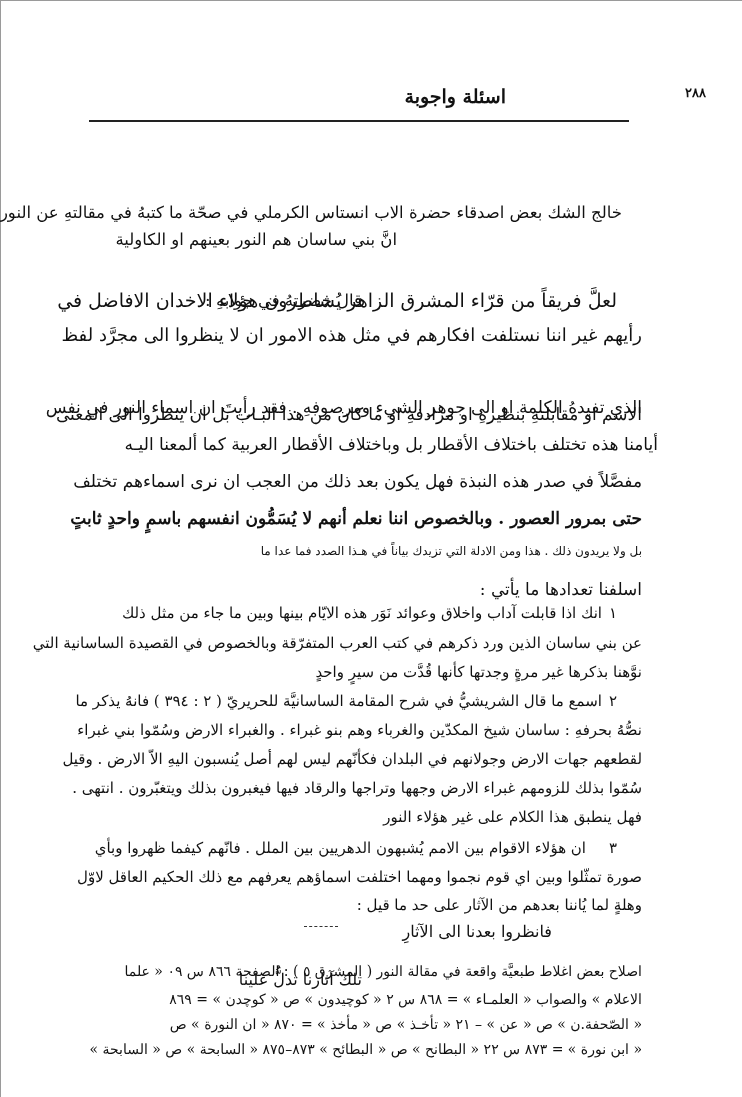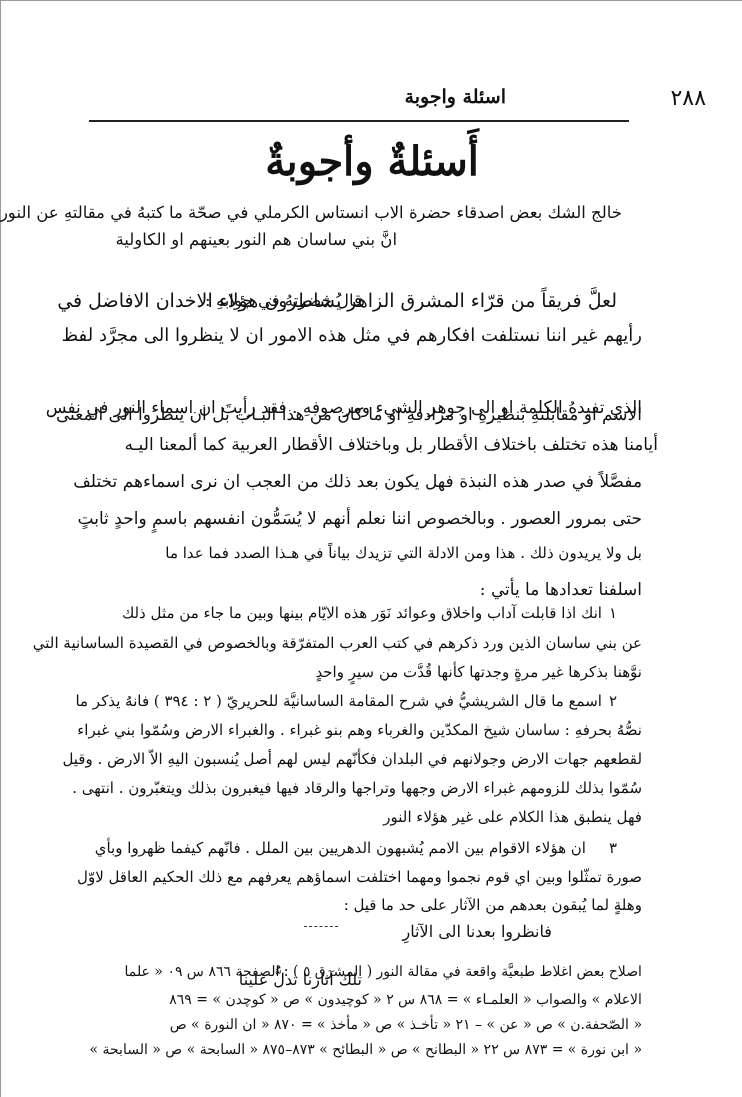--- a/index.html
+++ b/index.html
@@ -29,22 +29,22 @@
       top: 84px;
       left: 85px;
       width: 620px;
       height: 28px;
       direction: rtl;
     }
     .page-number {
       position: absolute;
       right: 0;
       top: 0;
-      font-size: 22px;
-      font-weight: normal;
+      font-size: 13px;
+      font-weight: bold;
     }
     .running-title {
       position: absolute;
       right: 200px;
       top: 0;
       font-size: 19px;
       font-weight: bold;
     }
     .header-rule {
       position: absolute;
@@ -85,38 +85,37 @@
 <body>
 
 <div class="page">
 
   <div class="running-header">
     <span class="page-number">٢٨٨</span>
     <span class="running-title">اسئلة واجوبة</span>
   </div>
   <div class="header-rule"></div>
 
-  <div class="section-title">أَسئلةٌ وأجوبةٌ</div>
 
   <div>
     <div class="line" style="top:202px; right:120px;">خالج الشك بعض اصدقاء حضرة الاب انستاس الكرملي في صحّة ما كتبهُ في مقالتهِ عن النور</div>
     <div class="line" style="top:229px; right:345px;">انَّ بني ساسان هم النور بعينهم او الكاولية</div>
   </div>
 
   <div class="line" style="top:258px; right:380px;margin-top:32px;">قال حضرتهُ في جوابهِ :</div>
 
   <div class="big">
     <div class="line" style="top:288px; right:125px; font-size:19px;">لعلَّ فريقاً من قرّاء المشرق الزاهر يُشاطرون هؤلاء الاخدان الافاضل في</div>
     <div class="line" style="top:323px; right:100px; font-size:18px;">رأيهم غير اننا نستلفت افكارهم في مثل هذه الامور ان لا ينظروا الى مجرَّد لفظ</div>
     <div class="line" style="top:359px; right:100px; font-size:17px;margin-top:44px;">الاسم او مقابلتهِ بنظيرهِ او مرادفهِ او ما كان من هذا البـاب بل ان ينظروا الى المعنى</div>
     <div class="line" style="top:396px; right:100px; font-size:17px;">الذي تفيدهُ الكلمة او الى جوهر الشيء ومرصوفهِ . فقد رأيتَ ان اسماء النور في نفس</div>
     <div class="line" style="top:433px; right:84px; font-size:17px;">أيامنا هذه تختلف باختلاف الأقطار بل وباختلاف الأقطار العربية كما ألمعنا اليـه</div>
     <div class="line" style="top:470px; right:100px; font-size:17px;">مفصَّلاً في صدر هذه النبذة فهل يكون بعد ذلك من العجب ان نرى اسماءهم تختلف</div>
-    <div class="line" style="top:507px; right:100px; font-size:17px;">حتى بمرور العصور . وبالخصوص اننا نعلم أنهم لا يُسَمُّون انفسهم باسمٍ واحدٍ ثابتٍ</div>
-    <div class="line" style="top:543px; right:100px; font-size:15px;">بل ولا يريدون ذلك . هذا ومن الادلة التي تزيدك بياناً في هـذا الصدد فما عدا ما</div>
+    <div class="line" style="top:507px; right:100px; font-size:17px;font-weight:bold;">حتى بمرور العصور . وبالخصوص اننا نعلم أنهم لا يُسَمُّون انفسهم باسمٍ واحدٍ ثابتٍ</div>
+    <div class="line" style="top:543px; right:100px; font-size:12px;">بل ولا يريدون ذلك . هذا ومن الادلة التي تزيدك بياناً في هـذا الصدد فما عدا ما</div>
     <div class="line" style="top:578px; right:100px; font-size:17px;">اسلفنا تعدادها ما يأتي :</div>
   </div>
 
   <div>
     <span class="line" style="top:603px; right:125px; font-size:15px;">١</span>
     <div class="line" style="top:603px; right:140px; font-size:15px;">انك اذا قابلت آداب واخلاق وعوائد نَوَر هذه الايّام بينها وبين ما جاء من مثل ذلك</div>
     <div class="line" style="top:633px; right:100px; font-size:15px;">عن بني ساسان الذين ورد ذكرهم في كتب العرب المتفرّقة وبالخصوص في القصيدة الساسانية التي</div>
     <div class="line" style="top:662px; right:100px; font-size:15px;">نوَّهنا بذكرها غير مرةٍ وجدتها كأنها قُدَّت من سيرٍ واحدٍ</div>
   </div>
 
@@ -126,21 +125,21 @@
     <div class="line" style="top:720px; right:100px; font-size:15px;">نصُّهُ بحرفهِ : ساسان شيخ المكدّين والغرباء وهم بنو غبراء . والغبراء الارض وسُمّوا بني غبراء</div>
     <div class="line" style="top:749px; right:100px; font-size:15px;">لقطعهم جهات الارض وجولانهم في البلدان فكأنّهم ليس لهم أصل يُنسبون اليهِ الاّ الارض . وقيل</div>
     <div class="line" style="top:778px; right:100px; font-size:15px;text-align:center;">سُمّوا بذلك للزومهم غبراء الارض وجهها وتراجها والرقاد فيها فيغبرون بذلك ويتغبّرون . انتهى .</div>
     <div class="line" style="top:807px; right:100px; font-size:15px;margin-left:42px;">فهل ينطبق هذا الكلام على غير هؤلاء النور</div>
   </div>
 
   <div>
     <span class="line" style="top:838px; right:125px; font-size:15px;">٣</span>
     <div class="line" style="top:838px; right:156px; font-size:15px;">ان هؤلاء الاقوام بين الامم يُشبهون الدهريين بين الملل . فانّهم كيفما ظهروا وبأي</div>
     <div class="line" style="top:867px; right:100px; font-size:15px;">صورة تمثّلوا وبين اي قوم نجموا ومهما اختلفت اسماؤهم يعرفهم مع ذلك الحكيم العاقل لاوّل</div>
-    <div class="line" style="top:895px; right:100px; font-size:15px;">وهلةٍ لما يُبقون بعدهم من الآثار على حد ما قيل :</div>
+    <div class="line" style="top:895px; right:100px; font-size:15px;">وهلةٍ لما يُاننا بعدهم من الآثار على حد ما قيل :</div>
   </div>
 
   <div>
     <span class="line" style="top:921px; right:380px; font-size:16px;margin-top:48px;">تلك آثارنا تدلُّ علينا</span>
     <span class="line" style="top:921px; right:190px; font-size:16px;">فانظروا بعدنا الى الآثارِ</span>
   </div>
   <div class="dotted"></div>
 
   <div>
     <div class="line" style="top:962px; right:100px; font-size:14px;">اصلاح بعض اغلاط طبعيَّة واقعة في مقالة النور ( المشرق ٥ ) : الصفحة ٨٦٦ س ٠٩ « علما</div>

